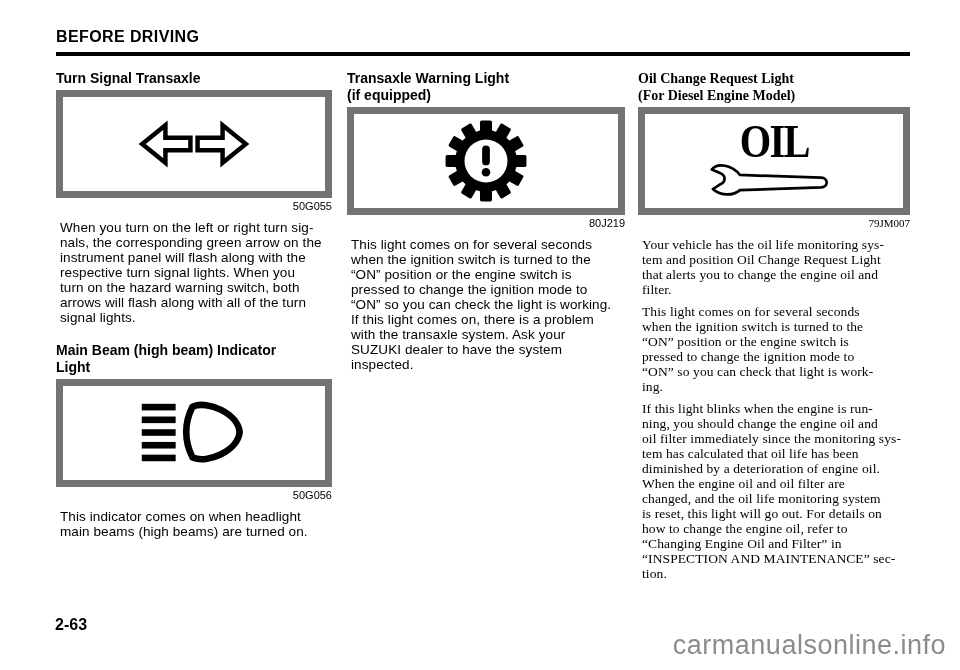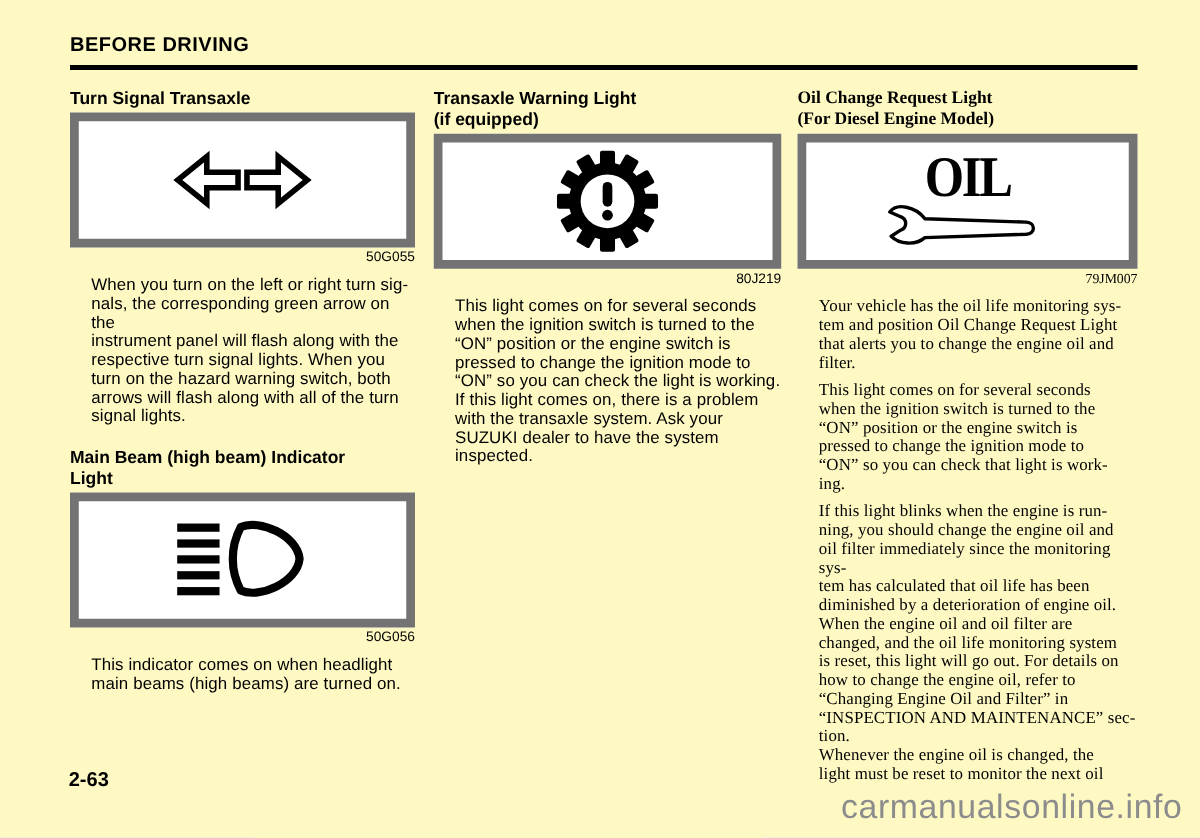--- a/index.html
+++ b/index.html
@@ -1,17 +1,17 @@
 <!DOCTYPE html>
 <html><head>
 <meta charset="utf-8">
 <style>
   html,body { margin:0; padding:0; background:#e8e8e8; }
   .page {
-    position:relative; width:960px; height:670px; background:#fef9c3;
+    position:relative; width:960px; height:670px; background:#ffffff;
     font-family:"Liberation Sans", sans-serif; color:#000; overflow:hidden;
     margin:0 auto;
   }
   .doc-header { position:absolute; left:56px; top:28px; width:854px; }
   .doc-title { font-size:16px; font-weight:bold; margin:0; letter-spacing:0.4px; }
   .header-rule { height:4px; background:#000; margin-top:6px; }
 
   .col { position:absolute; top:70px; }
   .col-1 { left:56px;  width:276px; }
   .col-2 { left:347px; width:278px; }
@@ -24,21 +24,21 @@
   .sec-heading.gap-top { margin-top:17px; }
 
   .figbox {
     border:7px solid #737373; height:94px; margin:0;
     display:flex; align-items:center; justify-content:center;
     flex-direction:column; background:#fff;
   }
   .figcode { text-align:right; font-size:11px; line-height:13px; margin-top:2px; }
 
   .body-text {
-    font-size:13.5px; line-height:15px; margin:7px 0 0 17px;
+    font-size:13.5px; line-height:15px; margin:7px 0 0 4px;
     white-space:pre-line; letter-spacing:0.1px;
   }
   .body-text.no-gap { margin-top:0; }
 
   .oil-word {
     font-size:46px; font-weight:bold; line-height:40px; letter-spacing:-2px;
     display:inline-block; transform:scaleX(0.88); margin-top:2px;
   }
   .icon-svg { display:block; }
 
@@ -171,21 +171,19 @@
 oil filter immediately since the monitoring sys-
 tem has calculated that oil life has been
 diminished by a deterioration of engine oil.
 When the engine oil and oil filter are
 changed, and the oil life monitoring system
 is reset, this light will go out. For details on
 how to change the engine oil, refer to
 “Changing Engine Oil and Filter” in
 “INSPECTION AND MAINTENANCE” sec-
 tion.</p>
-      <p class="body-text no-gap">Whenever the engine oil is changed, the
-light must be reset to monitor the next oil</p>
     </section>
   </div>
 
   <div class="page-number">2-63</div>
   <div class="watermark">carmanualsonline.info</div>
 
 </div>
 
 </body></html>

